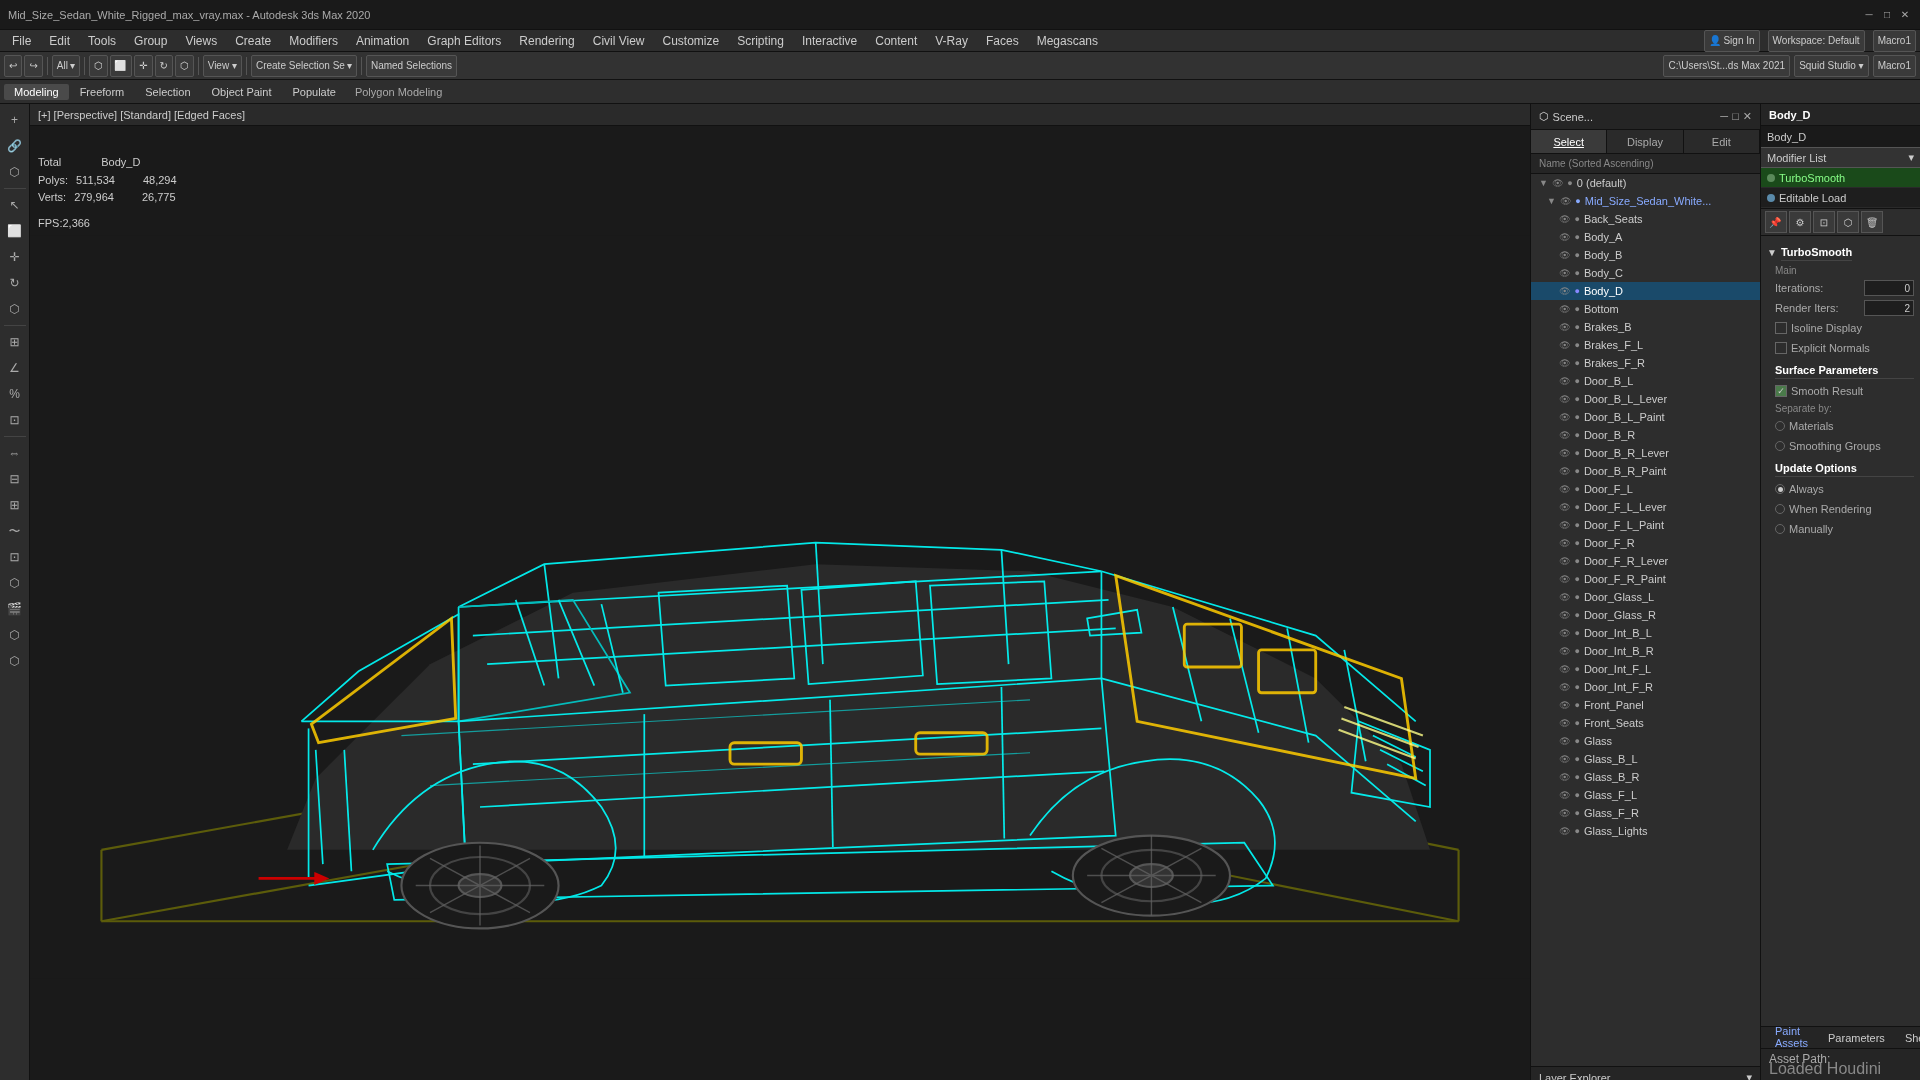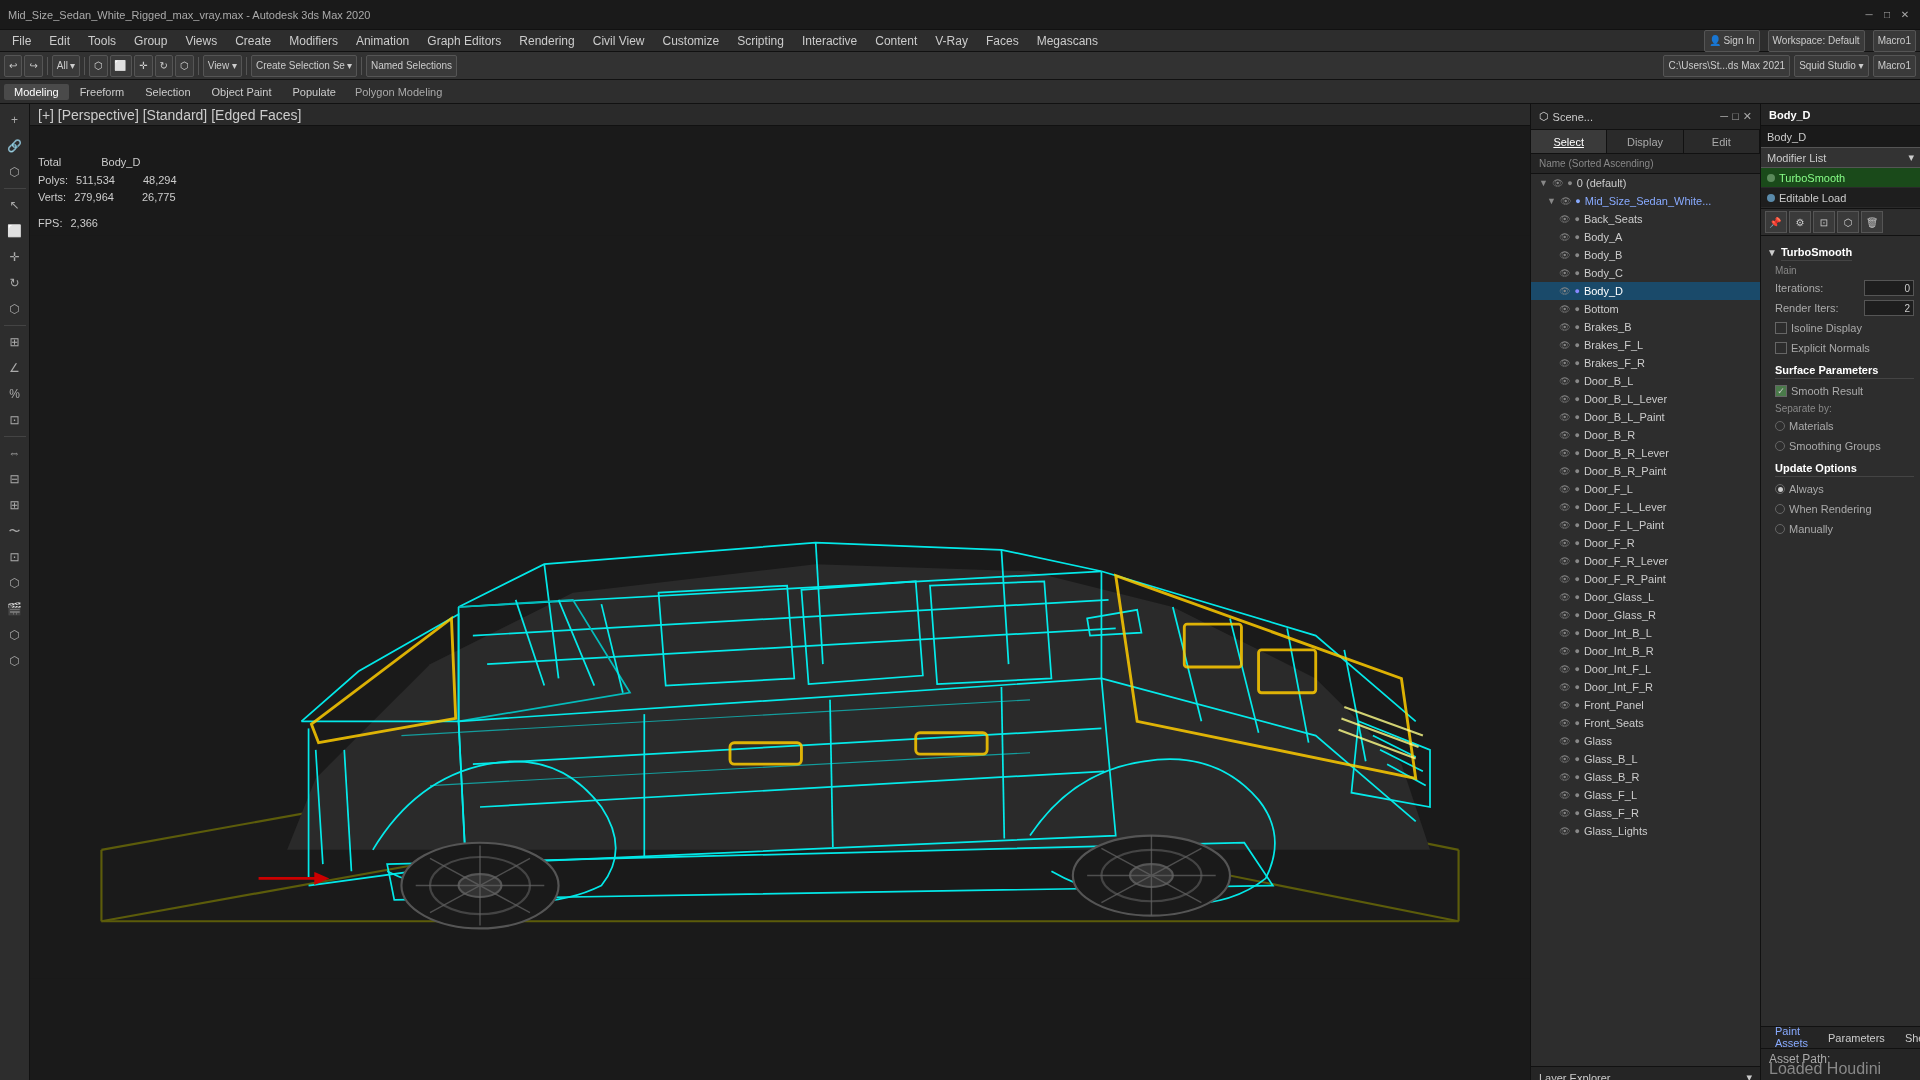--- a/index.html
+++ b/index.html
@@ -27,21 +27,21 @@
 
     
     #main { display: flex; height: calc(1080px - 22px - 22px - 28px - 24px); }
 
     
     #left-toolbar { width: 30px; background: #2d2d2d; border-right: 1px solid #111; display: flex; flex-direction: column; align-items: center; padding: 4px 0; gap: 2px; }
     .lt-btn { width: 24px; height: 24px; display: flex; align-items: center; justify-content: center; font-size: 12px; cursor: pointer; color: #aaa; border-radius: 2px; }
 
     
     #viewport { flex: 1; position: relative; background: #1a1a1a; overflow: hidden; }
-    #viewport-header { height: 22px; background: #2a2a2a; border-bottom: 1px solid #111; display: flex; align-items: center; padding: 0 8px; gap: 8px; font-size: 14px; color: #ccc; }
+    #viewport-header { height: 22px; background: #2a2a2a; border-bottom: 1px solid #111; display: flex; align-items: center; padding: 0 8px; gap: 8px; font-size: 11px; color: #ccc; }
     #viewport-stats { position: absolute; top: 28px; left: 8px; font-size: 11px; color: #ccc; line-height: 1.6; pointer-events: none; }
     #viewport-canvas { width: 100%; height: calc(100% - 22px); position: relative; overflow: hidden; }
 
     
     #scene-panel { width: 230px; background: #2d2d2d; border-left: 1px solid #111; display: flex; flex-direction: column; }
     #scene-header { height: 26px; background: #252525; display: flex; align-items: center; padding: 0 8px; gap: 4px; font-size: 11px; border-bottom: 1px solid #111; }
     #scene-tabs { height: 24px; background: #2a2a2a; display: flex; border-bottom: 1px solid #111; }
     .scene-tab { flex: 1; display: flex; align-items: center; justify-content: center; font-size: 11px; cursor: pointer; color: #aaa; border-right: 1px solid #111; }
     .scene-tab.active { background: #3a3a3a; color: #fff; text-decoration: underline; }
     #scene-body { flex: 1; overflow-y: auto; }
@@ -222,21 +222,21 @@
         <div style="display:flex;gap:8px;">
           <span>Polys:</span>
           <span>511,534</span>
           <span style="margin-left:20px;">48,294</span>
         </div>
         <div style="display:flex;gap:8px;">
           <span>Verts:</span>
           <span>279,964</span>
           <span style="margin-left:20px;">26,775</span>
         </div>
-        <div style="margin-top:8px;display:flex;gap:8px;">
+        <div style="margin-top:8px;display:flex;gap:0;">
           <span>FPS:</span>
           <span>2,366</span>
         </div>
       </div>
 
       
       <svg id="car-svg-container" viewBox="0 0 1050 520" xmlns="http://www.w3.org/2000/svg" style="width:100%;height:100%;">
 
         <rect width="1050" height="520" fill="#1a1a1a"></rect>
 

